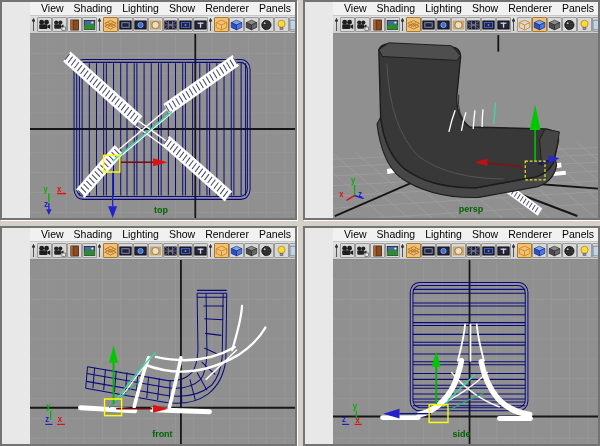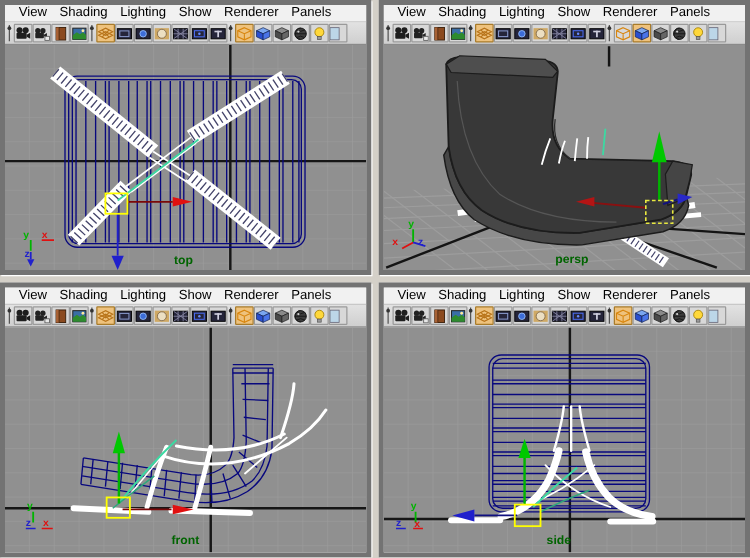--- a/index.html
+++ b/index.html
@@ -1,18 +1,18 @@
 <!DOCTYPE html>
 <html><head>
 <meta charset="utf-8">
 <style>
   html,body{margin:0;padding:0;}
   body{font-family:"Liberation Sans","DejaVu Sans",sans-serif;background:#d4d0c8;}
   .app{width:600px;height:446px;display:grid;grid-template-columns:297px 297px;grid-template-rows:220px 220px;gap:6px;background:#d4d0c8;}
-  .viewport{background:#e8e8e8;border:4px solid #737373;box-shadow:1px 1px 0 #ffffff;display:flex;flex-direction:column;overflow:hidden;}
+  .viewport{background:#e8e8e8;border:2px solid #737373;box-shadow:1px 1px 0 #ffffff;display:flex;flex-direction:column;overflow:hidden;padding-left:28px;}
   .vp-menu{height:13px;background:#f1f1f1;display:flex;align-items:center;padding-left:6px;border-bottom:1px solid #c8c8c8;flex:0 0 auto;}
   .vp-menu-item{font-size:10.5px;line-height:13px;color:#000;padding:0 5px;white-space:nowrap;cursor:default;}
   .vp-toolbar{height:17px;background:linear-gradient(#e2e2e2,#cfcfcf);display:flex;align-items:center;padding-left:1px;border-bottom:1px solid #8a8a8a;flex:0 0 auto;overflow:hidden;}
   .tbi{width:15px;height:15px;flex:0 0 auto;background:#d8d8d8;border:1px solid #9a9a9a;border-radius:1px;margin-right:0px;display:flex;align-items:center;justify-content:center;box-sizing:border-box;}
   .tbi.active{background:#eec27d;border-color:#a87b2a;}
   .tbi svg{display:block;}
   .sep{width:6px;height:15px;flex:0 0 auto;position:relative;}
   .sep::before{content:"";position:absolute;left:2px;top:1px;bottom:1px;width:1px;background:#555;}
   .sep::after{content:"";position:absolute;left:1px;top:2px;width:3px;height:3px;background:#333;border-radius:50%;}
   .vp-canvas{flex:1 1 auto;position:relative;background:#909090;}

